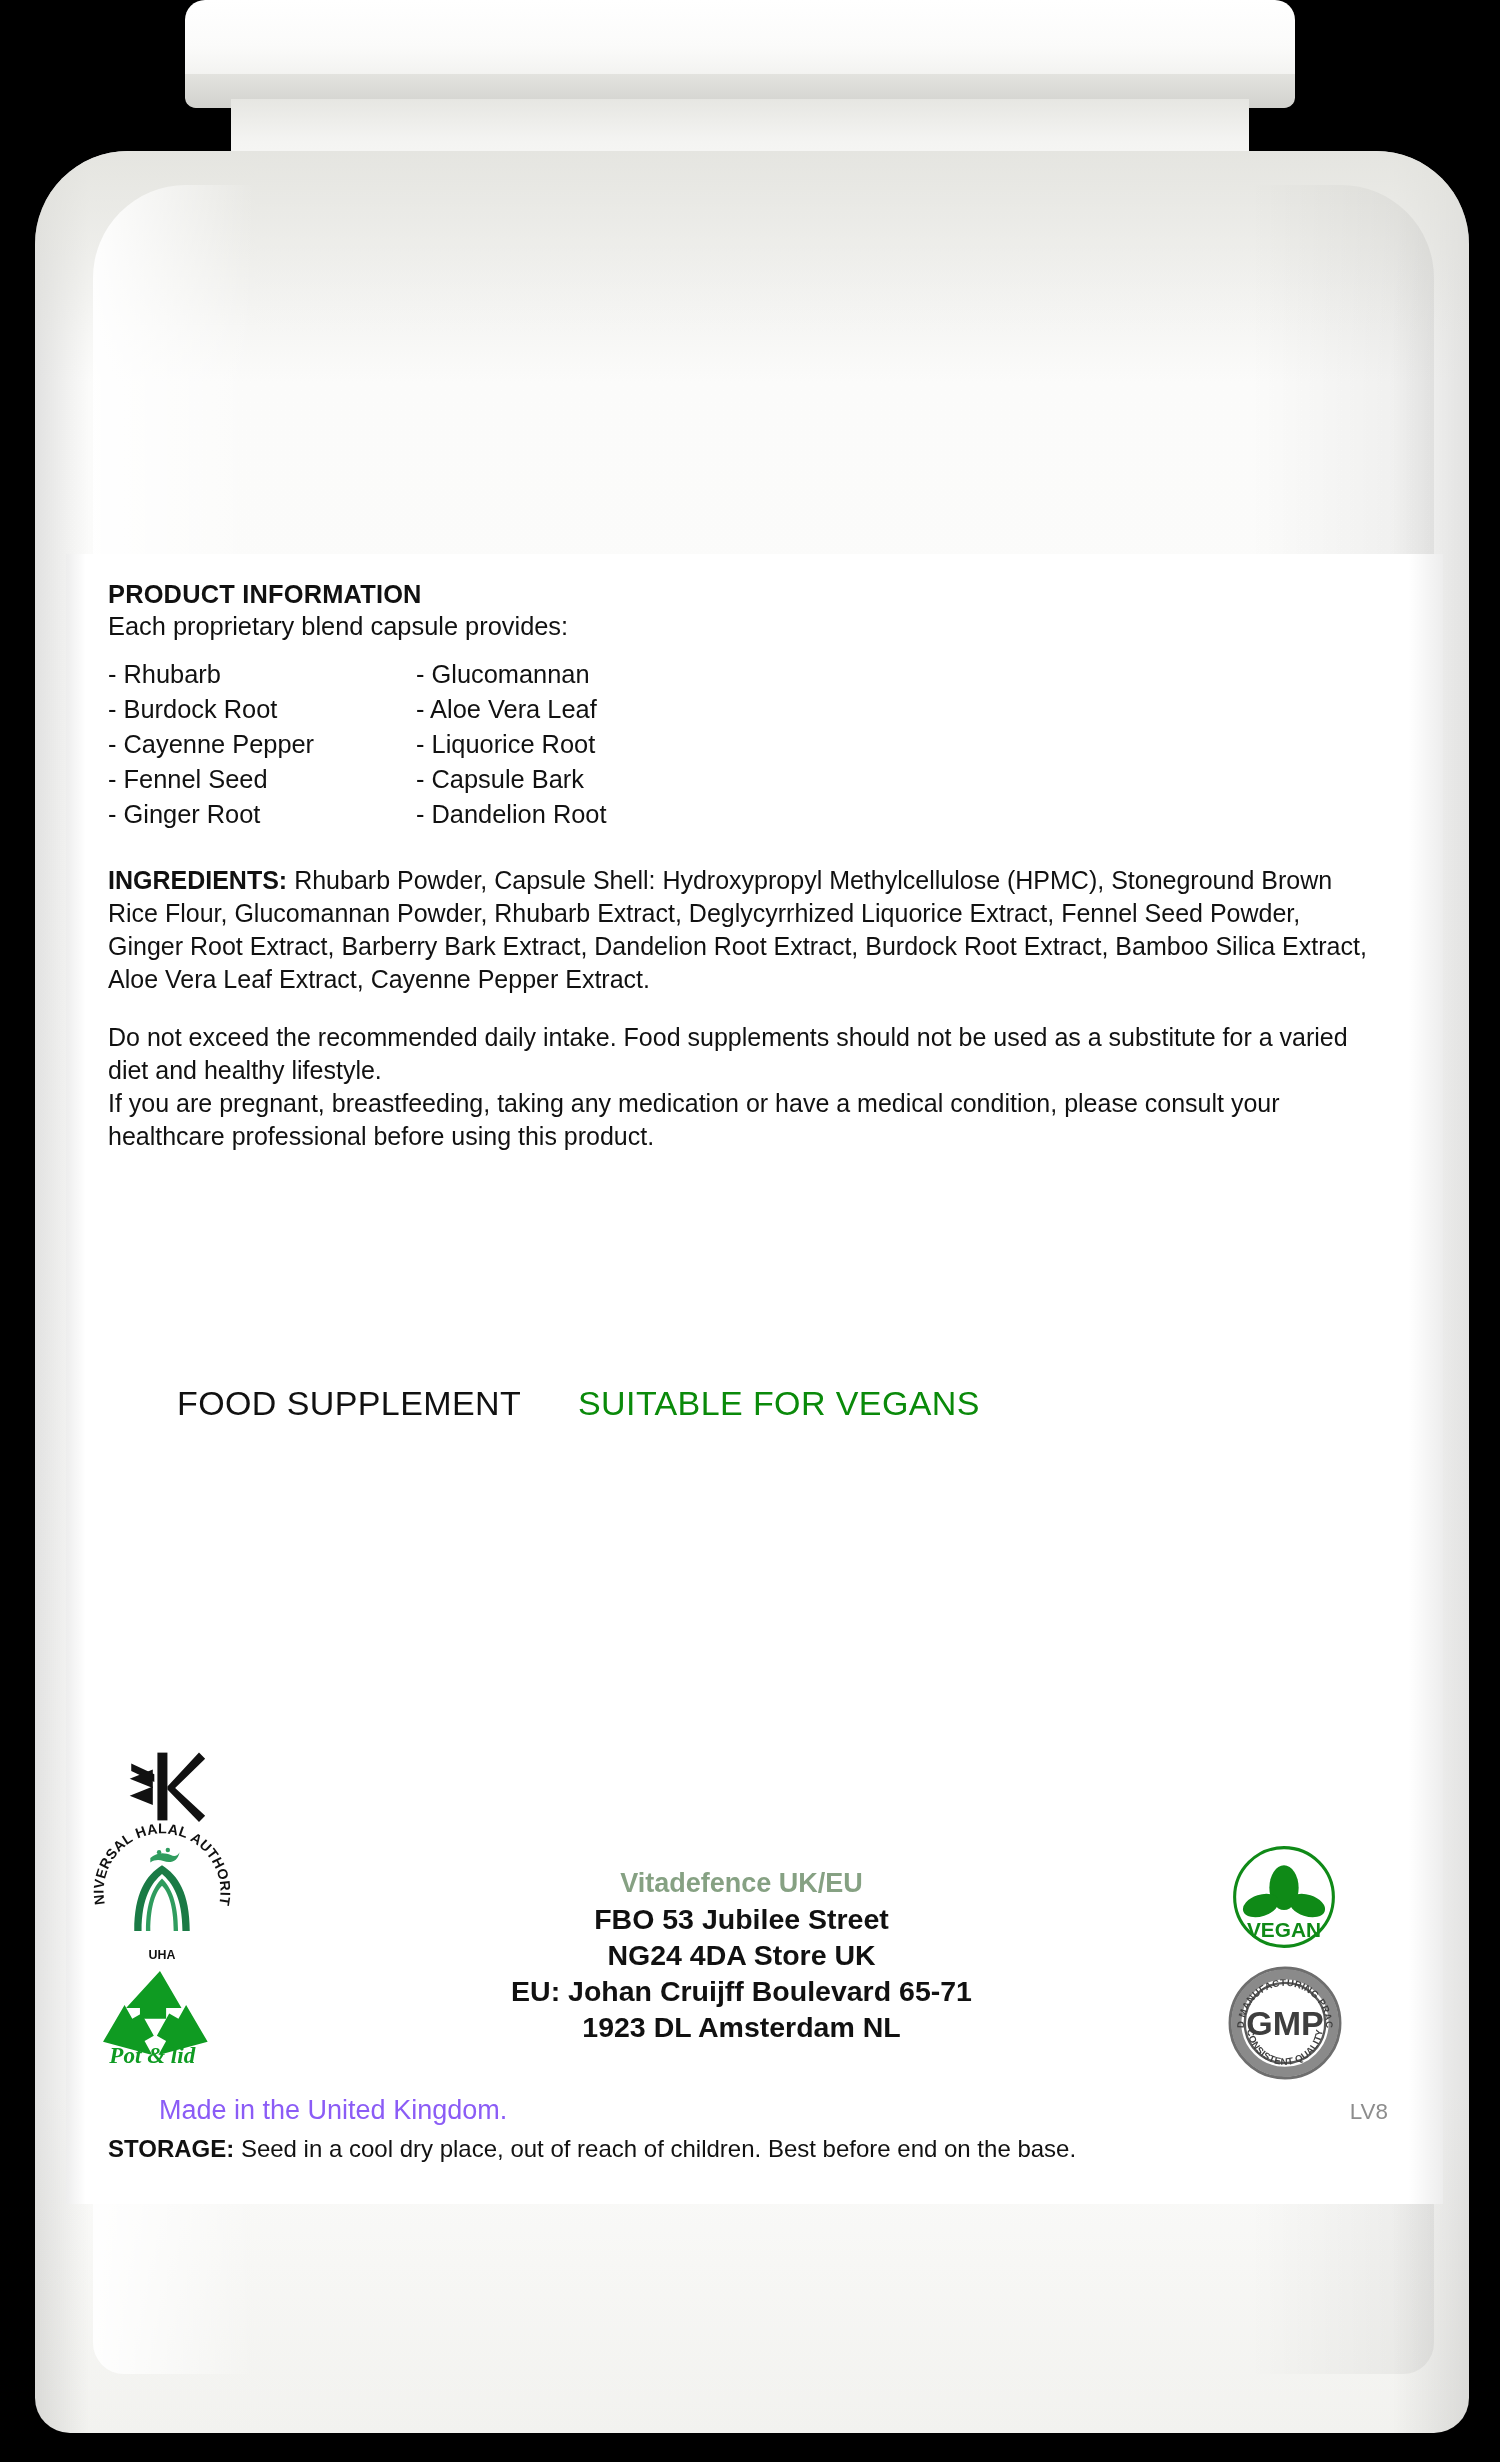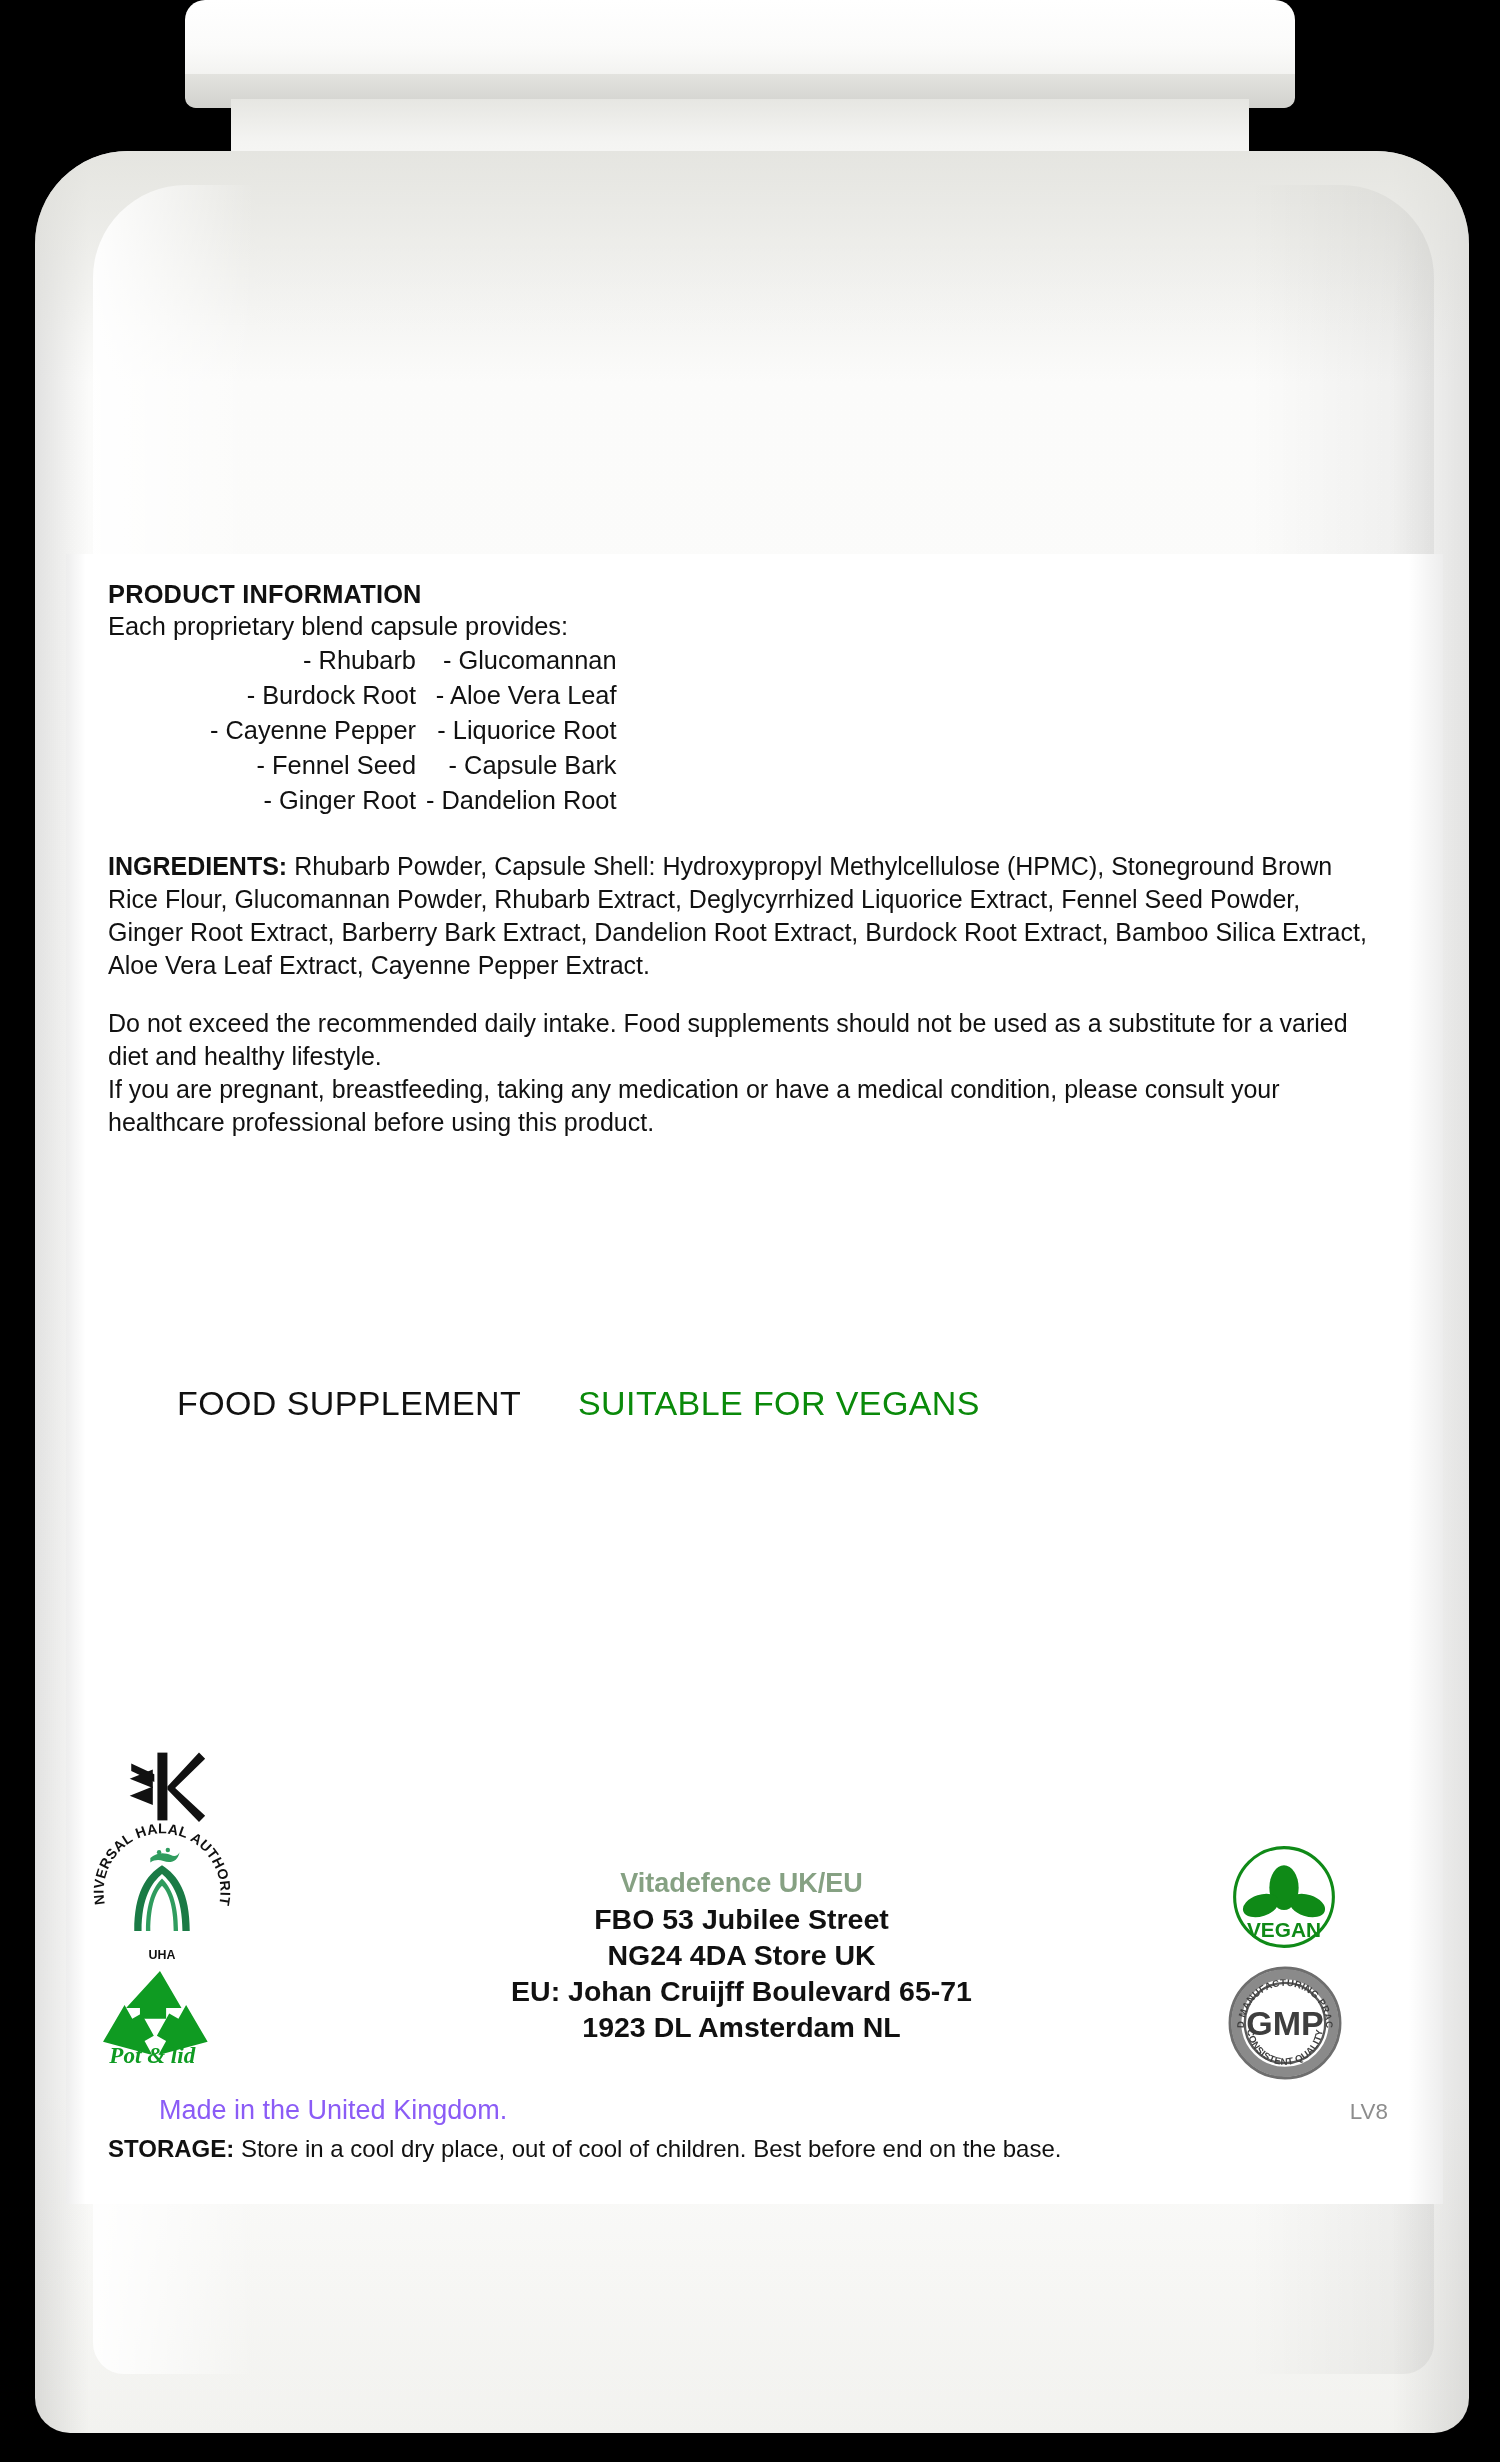--- a/index.html
+++ b/index.html
@@ -42,21 +42,21 @@
   .label-edge-l{position:absolute;left:66px;top:554px;width:20px;height:1650px;
        background:linear-gradient(90deg,rgba(0,0,0,0.07),rgba(255,255,255,0));}
   .label-edge-r{position:absolute;left:1408px;top:554px;width:35px;height:1650px;
        background:linear-gradient(270deg,rgba(0,0,0,0.07),rgba(255,255,255,0));}
 
   .content{position:absolute;left:108px;top:580px;width:1264px;color:#111;}
 
   h1.pi{font-size:25.4px;font-weight:bold;letter-spacing:0.2px;margin:0 0 3.1px 0;}
   .lead{font-size:25.4px;margin:0 0 1.5px 0;}
 
-  .blend{display:flex;gap:10px;margin-top:1px;text-align:right;}
+  .blend{display:flex;gap:0;margin-top:16px;}
   .blend ul{list-style:none;margin:0;padding:0;}
   .blend li{font-size:25.4px;line-height:35px;white-space:nowrap;}
   .col-left{width:308px;}
 
   .ingredients{font-size:25px;line-height:33px;margin-top:32px;}
   .ingredients b{font-weight:bold;}
 
   .directions{font-size:25px;line-height:33px;margin-top:20px;}
   .directions b{font-weight:bold;}
   .dir-line{margin:0;}
@@ -219,17 +219,17 @@
     <div class="addr-line">NG24 4DA Store UK</div>
     <div class="addr-line">EU: Johan Cruijff Boulevard 65-71</div>
     <div class="addr-line">1923 DL Amsterdam NL</div>
   </div>
 
   <div class="bottom">
     <div class="bottom-row">
       <span class="made">Made in the United Kingdom.</span>
       <span class="lv">LV8</span>
     </div>
-    <div class="storage"><b>STORAGE:</b><span> Store in a cool dry place, out of cool of children. Best before end on the base.</span></div>
+    <div class="storage"><b>STORAGE:</b><span> Seed in a cool dry place, out of reach of children. Best before end on the base.</span></div>
   </div>
 
 </div>
 
 
 </body></html>

